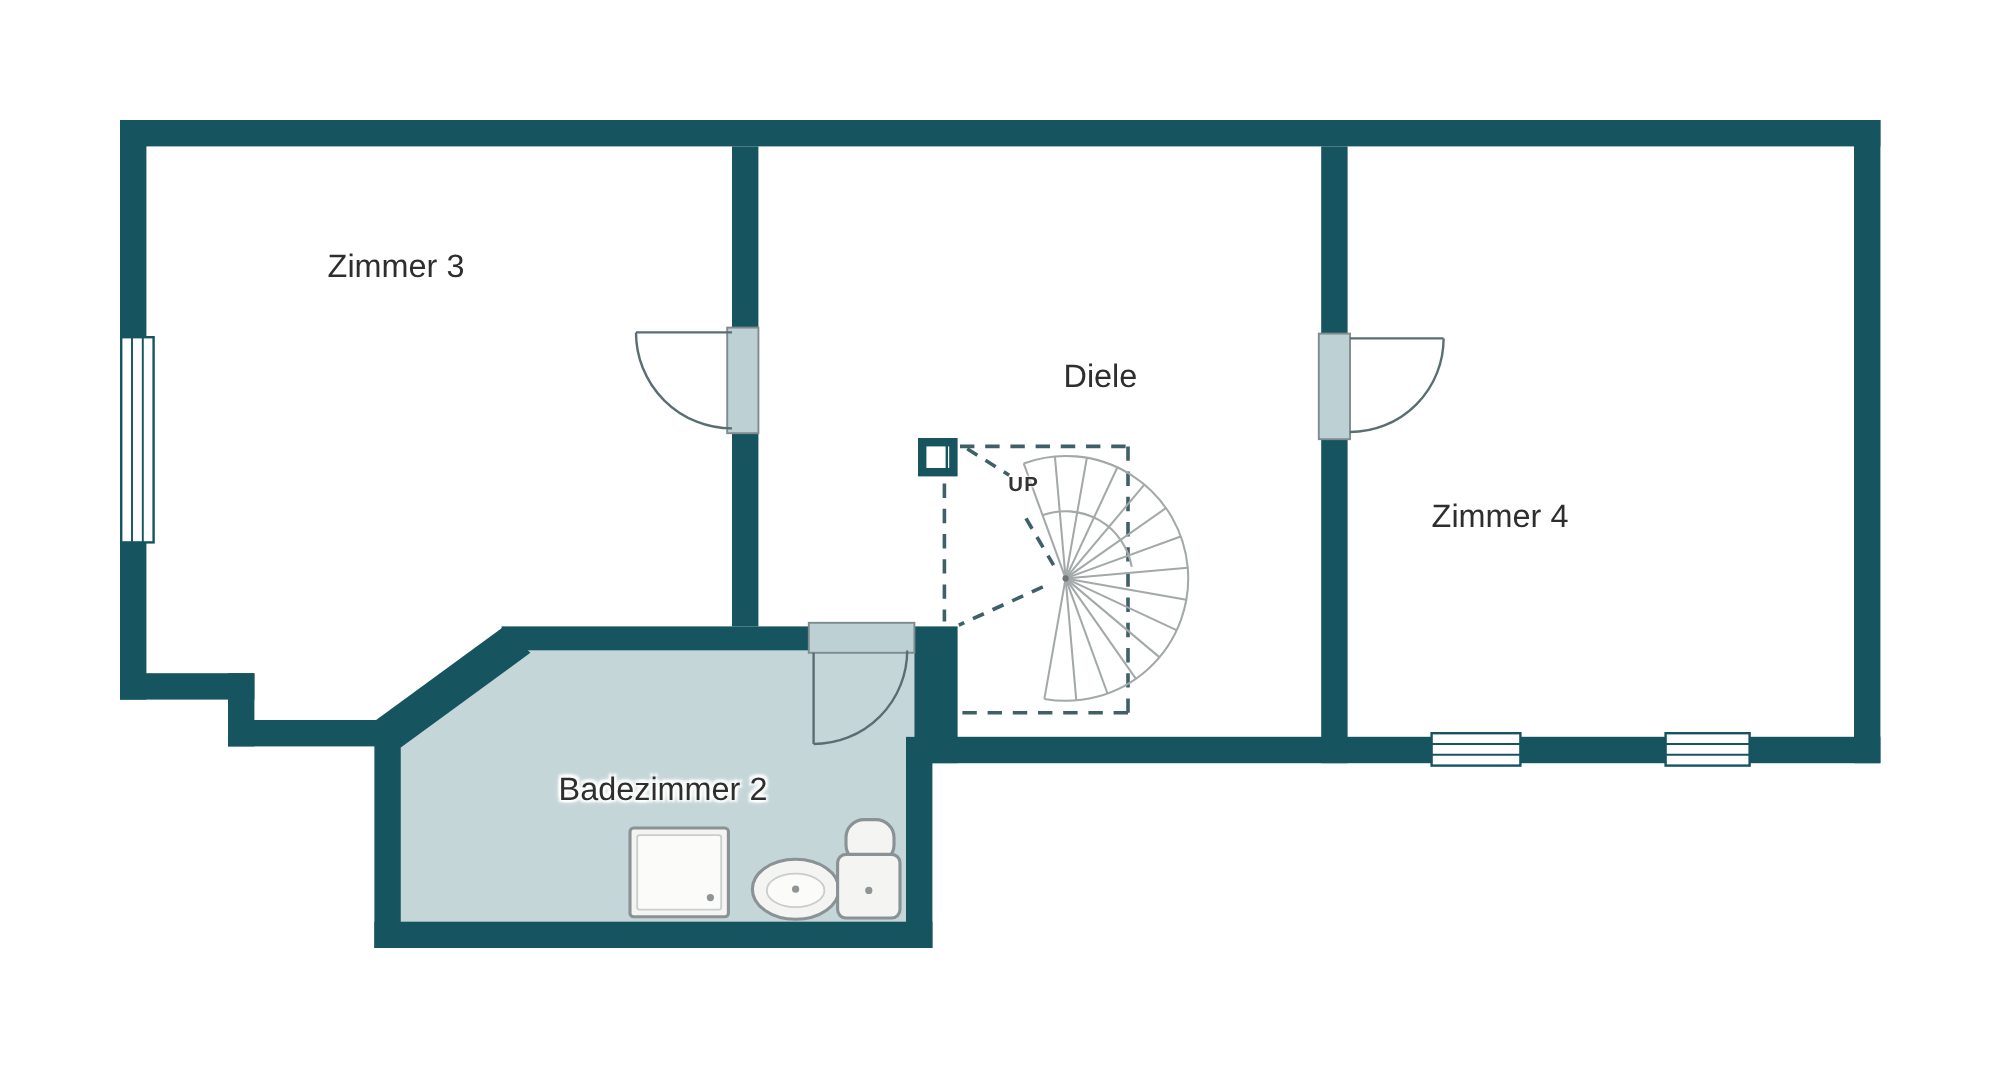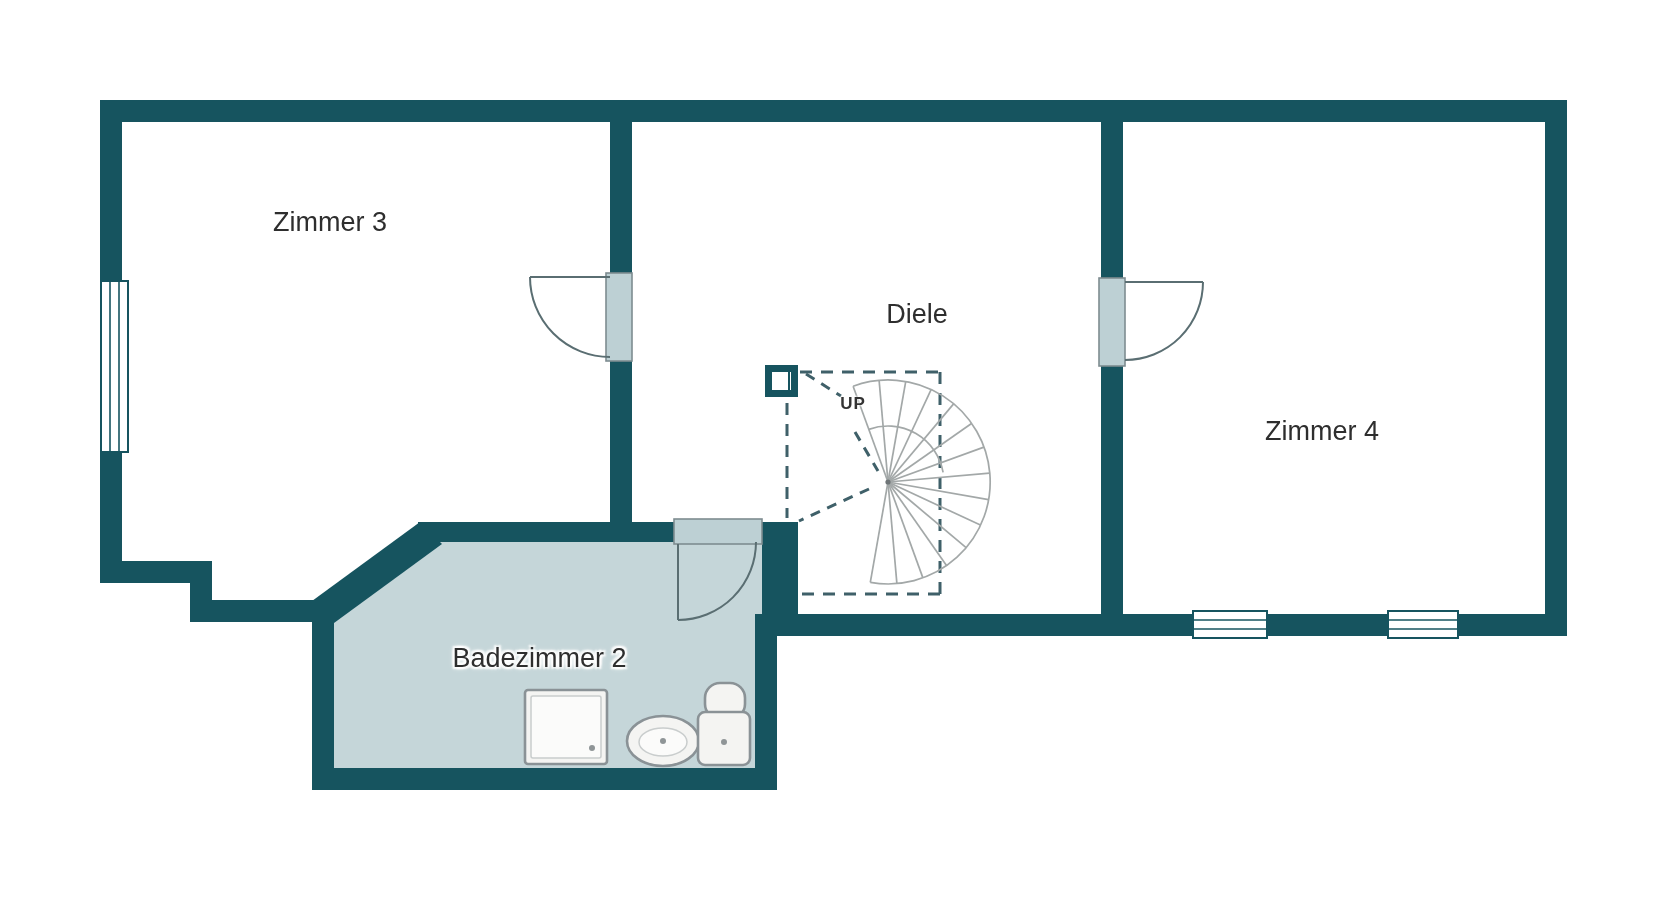--- a/index.html
+++ b/index.html
@@ -165,18 +165,18 @@
       <rect class="fixture" x="705" y="683" width="40" height="36" rx="15" fill="#eceeec"></rect>
       <rect class="fixture" x="698" y="712" width="52" height="53" rx="7"></rect>
       <circle class="fixture-dot" cx="724" cy="742" r="3"></circle>
     </g>
   </svg>
 
   <div class="room-label" style="left:330px;top:189px;margin-top:33px;">Zimmer 3</div>
 
   <div class="room-label" style="left:873px;top:314px;margin-left:44px;">Diele</div>
 
-  <div class="room-label" style="left:1322px;top:431px;">Zimmer 4</div>
+  <div class="room-label" style="left:1250px;top:431px;">Zimmer 4</div>
 
-  <div class="room-label" style="left:528px;top:658px;padding-left:23px;">Badezimmer 2</div>
+  <div class="room-label" style="left:541px;top:658px;padding-left:23px;">Badezimmer 2</div>
 
   <div class="up-label" style="left:853px;top:404px;">UP</div>
 </div>
 
 </body></html>

